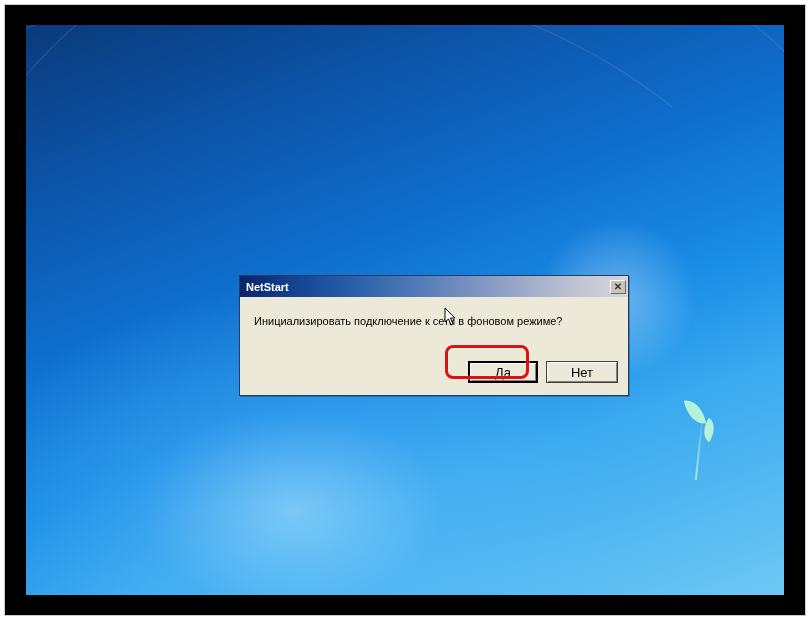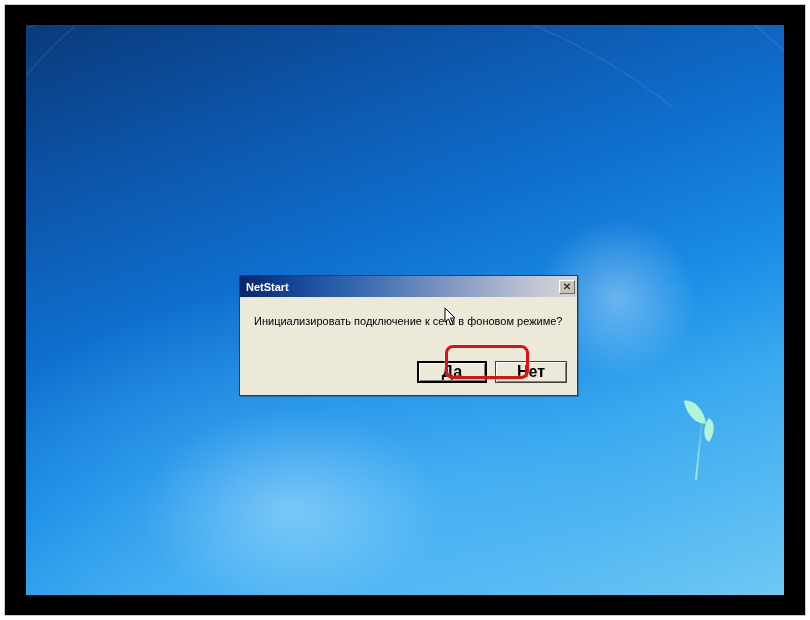--- a/index.html
+++ b/index.html
@@ -50,21 +50,21 @@
   .leaf.l1 { width:18px; height:26px; right:80px; bottom:170px; transform:rotate(-10deg);}
   .leaf.l2 { width:14px; height:20px; right:68px; bottom:155px; transform:rotate(35deg);}
   .stem { position:absolute; width:2px; height:60px; right:84px; bottom:115px;
           background:linear-gradient(to top, rgba(200,255,210,.7), rgba(200,255,210,.1));
           transform:rotate(6deg);}
 
   
   .dialog {
     position: absolute;
     left: 213px; top: 250px;
-    width: 339px;
+    width: 390px;
     border: 1px solid #2a3a66;
     box-shadow: 1px 1px 0 rgba(0,0,0,.25);
     background: #ece9d8;
   }
   .titlebar {
     height: 21px;
     display: flex;
     align-items: center;
     justify-content: space-between;
     padding: 0 2px 0 6px;
@@ -92,27 +92,26 @@
     background: #ece9d8;
   }
   .msg { min-height: 32px; }
   .btn-row {
     display:flex; gap:8px; justify-content:flex-end;
     padding: 6px 10px 12px 10px;
     background:#ece9d8;
   }
   .btn {
     width: 72px; height: 22px;
-    font-size: 16px;
+    font-size: 13px;
     font-family: Tahoma, Arial, sans-serif;
     background: #ece9d8;
     border: 1px solid #404040;
     box-shadow: inset 1px 1px 0 #fff, inset -1px -1px 0 #808080;
     cursor: default;
-    font-weight: bold;
   }
   .btn.default {
     border: 2px solid #000;
     box-shadow: inset 1px 1px 0 #fff, inset -1px -1px 0 #808080;
     width: 70px; height: 22px;
   }
   
   .highlight-ring {
     position: absolute;
     left: 419px; top: 320px;

